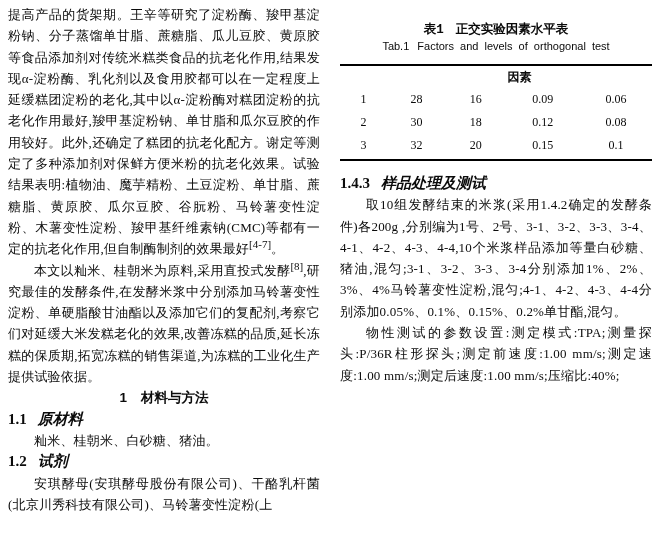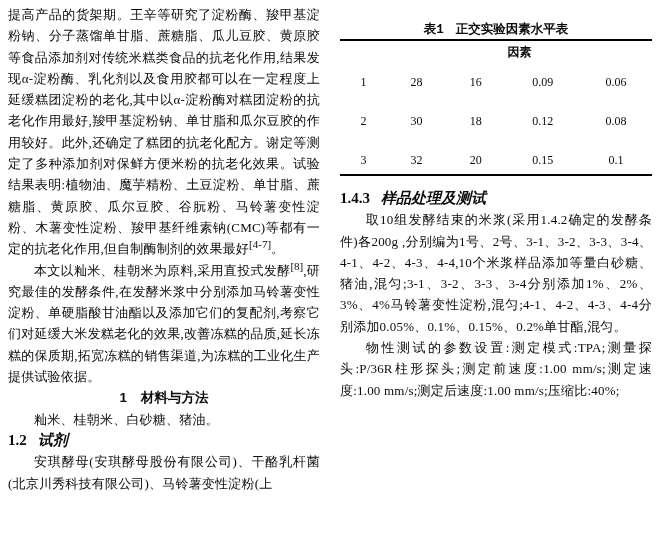--- a/index.html
+++ b/index.html
@@ -74,21 +74,21 @@
   .tbl-title-en .t-label { margin-right: 8px; }
   table.factors {
     width: 100%;
     border-collapse: collapse;
     border-top: 2px solid #000;
     border-bottom: 2px solid #000;
     font-size: 12px;
   }
   table.factors th, table.factors td {
     text-align: center;
-    padding: 9px 0;
+    padding: 1px 0;
     font-weight: normal;
   }
   table.factors thead th {
     font-family: "Liberation Sans", "DejaVu Sans", sans-serif;
     font-weight: bold;
     font-size: 12px;
     line-height: 16px;
   }
   tr.trow-group th { padding-top: 3px; }
   tr.trow-cols th { border-bottom: 1.5px solid #000; padding-bottom: 3px; }
@@ -103,29 +103,33 @@
 </style>
 </head>
 <body>
 
 <div class="page">
 
   <div class="col" id="left-blocks">
       <p class="para"><span>提高产品的货架期。王辛等研究了淀粉酶、羧甲基淀粉钠、分子蒸馏单甘脂、蔗糖脂、瓜儿豆胶、黄原胶等食品添加剂对传统米糕类食品的抗老化作用,结果发现α-淀粉酶、乳化剂以及食用胶都可以在一定程度上延缓糕团淀粉的老化,其中以α-淀粉酶对糕团淀粉的抗老化作用最好,羧甲基淀粉钠、单甘脂和瓜尔豆胶的作用较好。此外,还确定了糕团的抗老化配方。谢定等测定了多种添加剂对保鲜方便米粉的抗老化效果。试验结果表明:植物油、魔芋精粉、土豆淀粉、单甘脂、蔗糖脂、黄原胶、瓜尔豆胶、谷朊粉、马铃薯变性淀粉、木薯变性淀粉、羧甲基纤维素钠(CMC)等都有一定的抗老化作用,但自制酶制剂的效果最好</span><sup class="supref">[4-7]</sup><span>。</span></p>
       <p class="para indent"><span>本文以籼米、桂朝米为原料,采用直投式发酵</span><sup class="supref">[8]</sup><span>,研究最佳的发酵条件,在发酵米浆中分别添加马铃薯变性淀粉、单硬脂酸甘油酯以及添加它们的复配剂,考察它们对延缓大米发糕老化的效果,改善冻糕的品质,延长冻糕的保质期,拓宽冻糕的销售渠道,为冻糕的工业化生产提供试验依据。</span></p>
       <div class="heading h1"><span class="hnum">1</span><span class="htitle">材料与方法</span></div>
+      <div class="heading h2"><span class="hnum">1.1</span><span class="htitle">原材料</span></div>
       <p class="para indent"><span>籼米、桂朝米、白砂糖、猪油。</span></p>
       <div class="heading h2"><span class="hnum">1.2</span><span class="htitle">试剂</span></div>
       <p class="para indent"><span>安琪酵母(安琪酵母股份有限公司)、干酪乳杆菌(北京川秀科技有限公司)、马铃薯变性淀粉(上</span></p>
     </div>
 
   <div class="col">
     <div class="table-block">
       <div class="tbl-title-zh">
         <span class="t-label">表1</span><span>正交实验因素水平表</span>
+      </div>
+      <div class="tbl-title-en">
+        <span class="t-label">Tab.1</span><span>Factors and levels of orthogonal test</span>
       </div>
       <table class="factors">
         <colgroup>
           <col style="width:15%">
             <col style="width:19%">
             <col style="width:19%">
             <col style="width:24%">
             <col style="width:23%">
         </colgroup>
         <thead>

